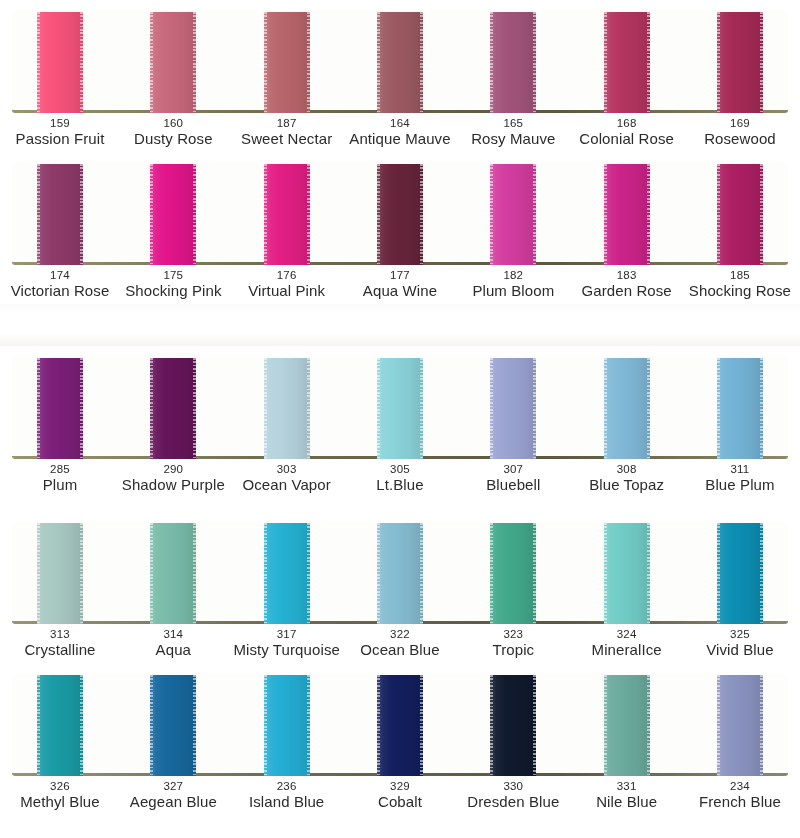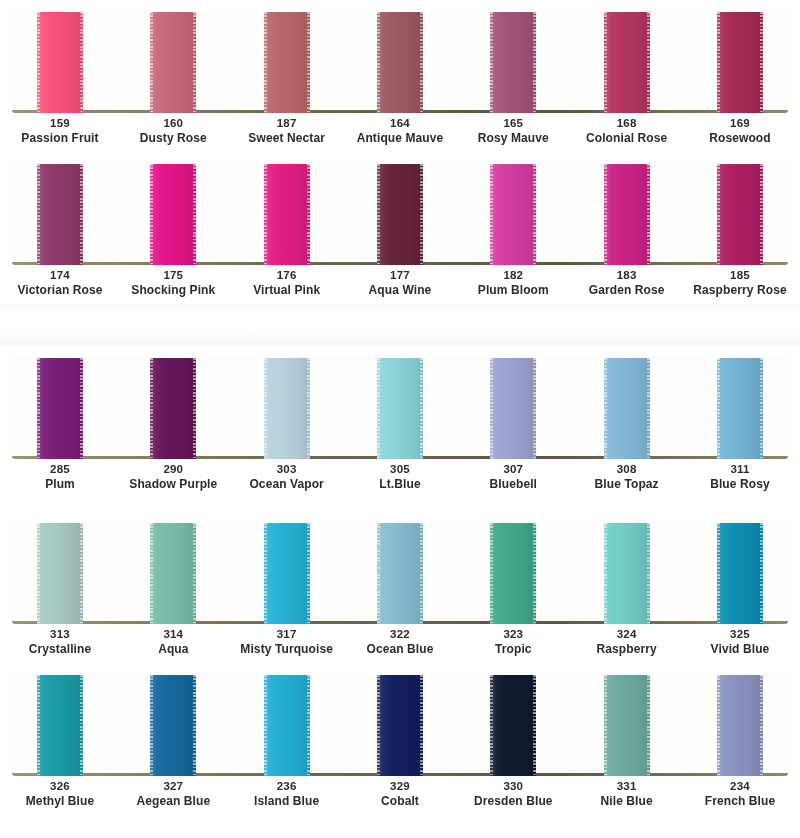--- a/index.html
+++ b/index.html
@@ -13,21 +13,20 @@
     background: #ffffff;
     font-family: "Liberation Sans", sans-serif;
     overflow: hidden;
     position: relative;
   }
 
   
   .page-section {
     position: relative;
     background: #ffffff;
-    font-weight: bold;
   }
   .section-gap {
     height: 42px;
     background: #ffffff;
     position: relative;
   }
   .section-gap::before {
     content: "";
     position: absolute;
     left: 0; right: 0; top: 0;
@@ -157,21 +156,21 @@
     top: 0;
     white-space: nowrap;
   }
   .swatch-code {
     font-size: 11.5px;
     color: #2b2b2b;
     line-height: 15px;
     letter-spacing: 0.2px;
   }
   .swatch-name {
-    font-size: 12px;
+    font-size: 15px;
     color: #2b2b2b;
     line-height: 15px;
     letter-spacing: 0.1px;
   }
 </style>
 </head>
 <body>
 
 <div id="chart-root">
     <div class="page-section">
@@ -303,21 +302,21 @@
           </div>
           <div class="label-slot">
             <div class="label-inner">
               <div class="swatch-code">183</div>
               <div class="swatch-name">Garden Rose</div>
             </div>
           </div>
           <div class="label-slot">
             <div class="label-inner">
               <div class="swatch-code">185</div>
-              <div class="swatch-name">Raspberry Rose</div>
+              <div class="swatch-name">Shocking Rose</div>
             </div>
           </div>
         </div>
       </div>
     </div>
     <div class="section-gap"></div>
     <div class="page-section">
       <div class="ribbon-row tall">
         <div class="board"></div>
         <div class="swatch-strip">
@@ -376,21 +375,21 @@
           </div>
           <div class="label-slot">
             <div class="label-inner">
               <div class="swatch-code">308</div>
               <div class="swatch-name">Blue Topaz</div>
             </div>
           </div>
           <div class="label-slot">
             <div class="label-inner">
               <div class="swatch-code">311</div>
-              <div class="swatch-name">Blue Rosy</div>
+              <div class="swatch-name">Blue Plum</div>
             </div>
           </div>
         </div>
       </div>
       <div class="ribbon-row">
         <div class="board"></div>
         <div class="swatch-strip">
           <div class="swatch-slot">
             <div class="ribbon" style="background-color: rgb(169, 201, 195);"></div>
           </div>
@@ -440,21 +439,21 @@
           </div>
           <div class="label-slot">
             <div class="label-inner">
               <div class="swatch-code">323</div>
               <div class="swatch-name">Tropic</div>
             </div>
           </div>
           <div class="label-slot">
             <div class="label-inner">
               <div class="swatch-code">324</div>
-              <div class="swatch-name">Raspberry</div>
+              <div class="swatch-name">MineralIce</div>
             </div>
           </div>
           <div class="label-slot">
             <div class="label-inner">
               <div class="swatch-code">325</div>
               <div class="swatch-name">Vivid Blue</div>
             </div>
           </div>
         </div>
       </div>

